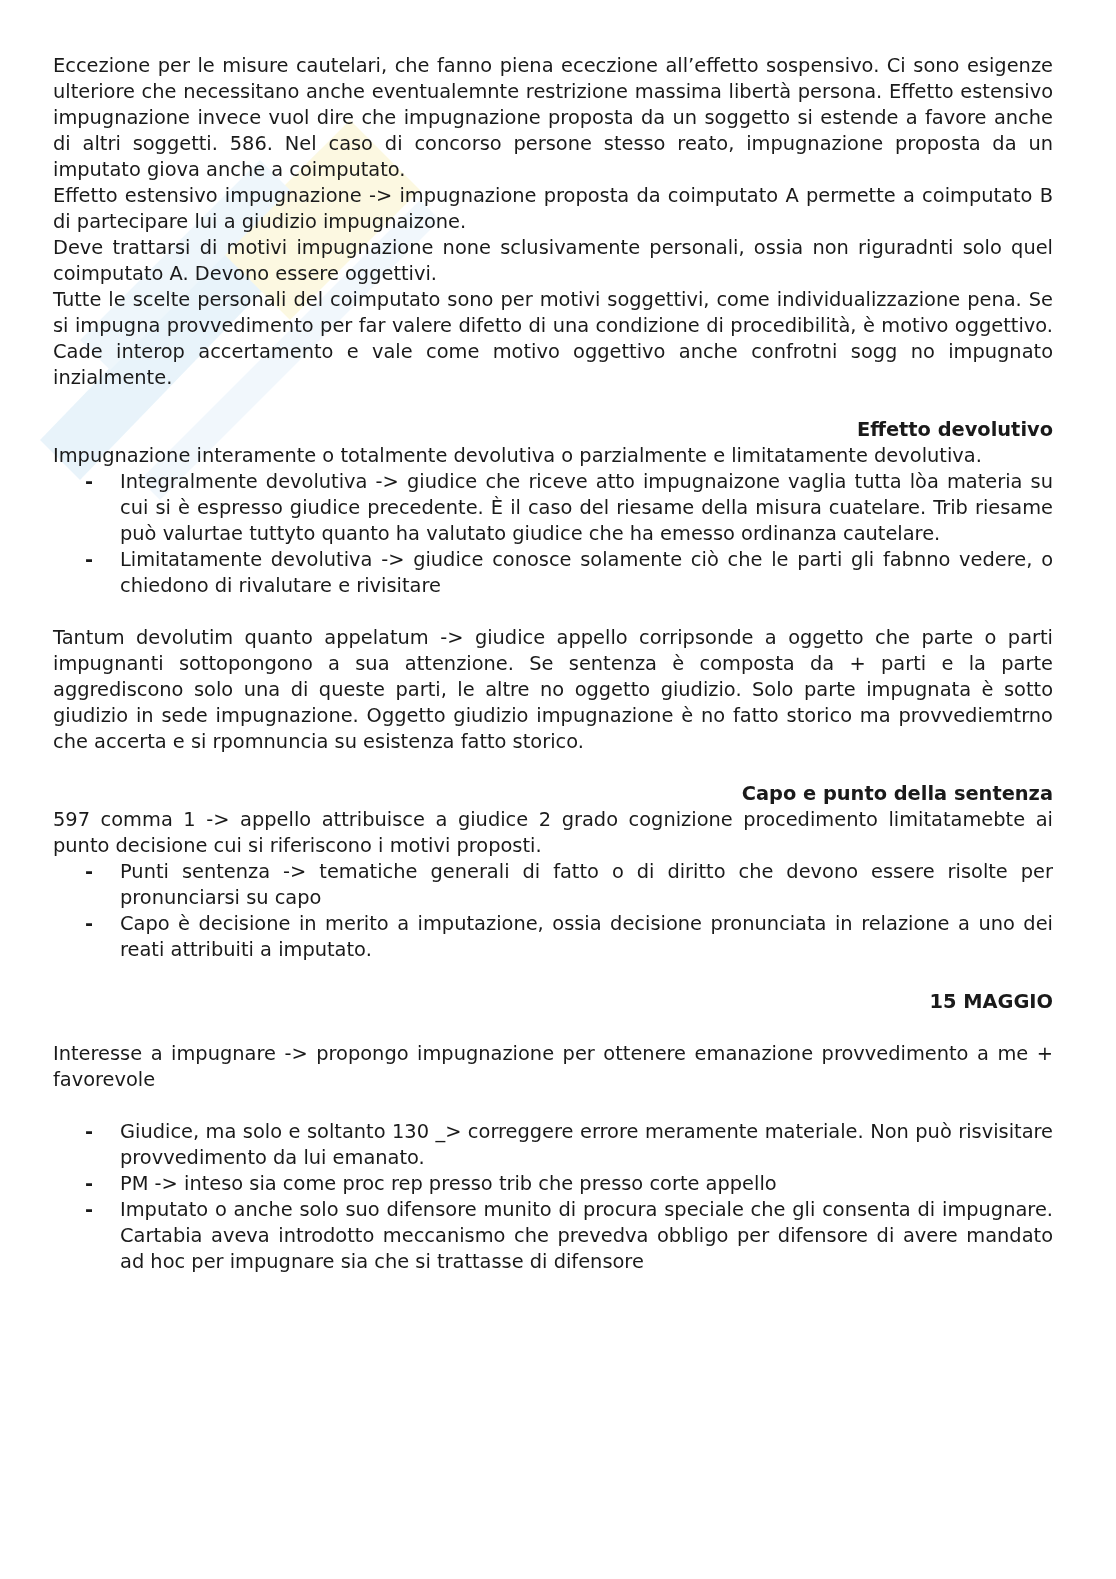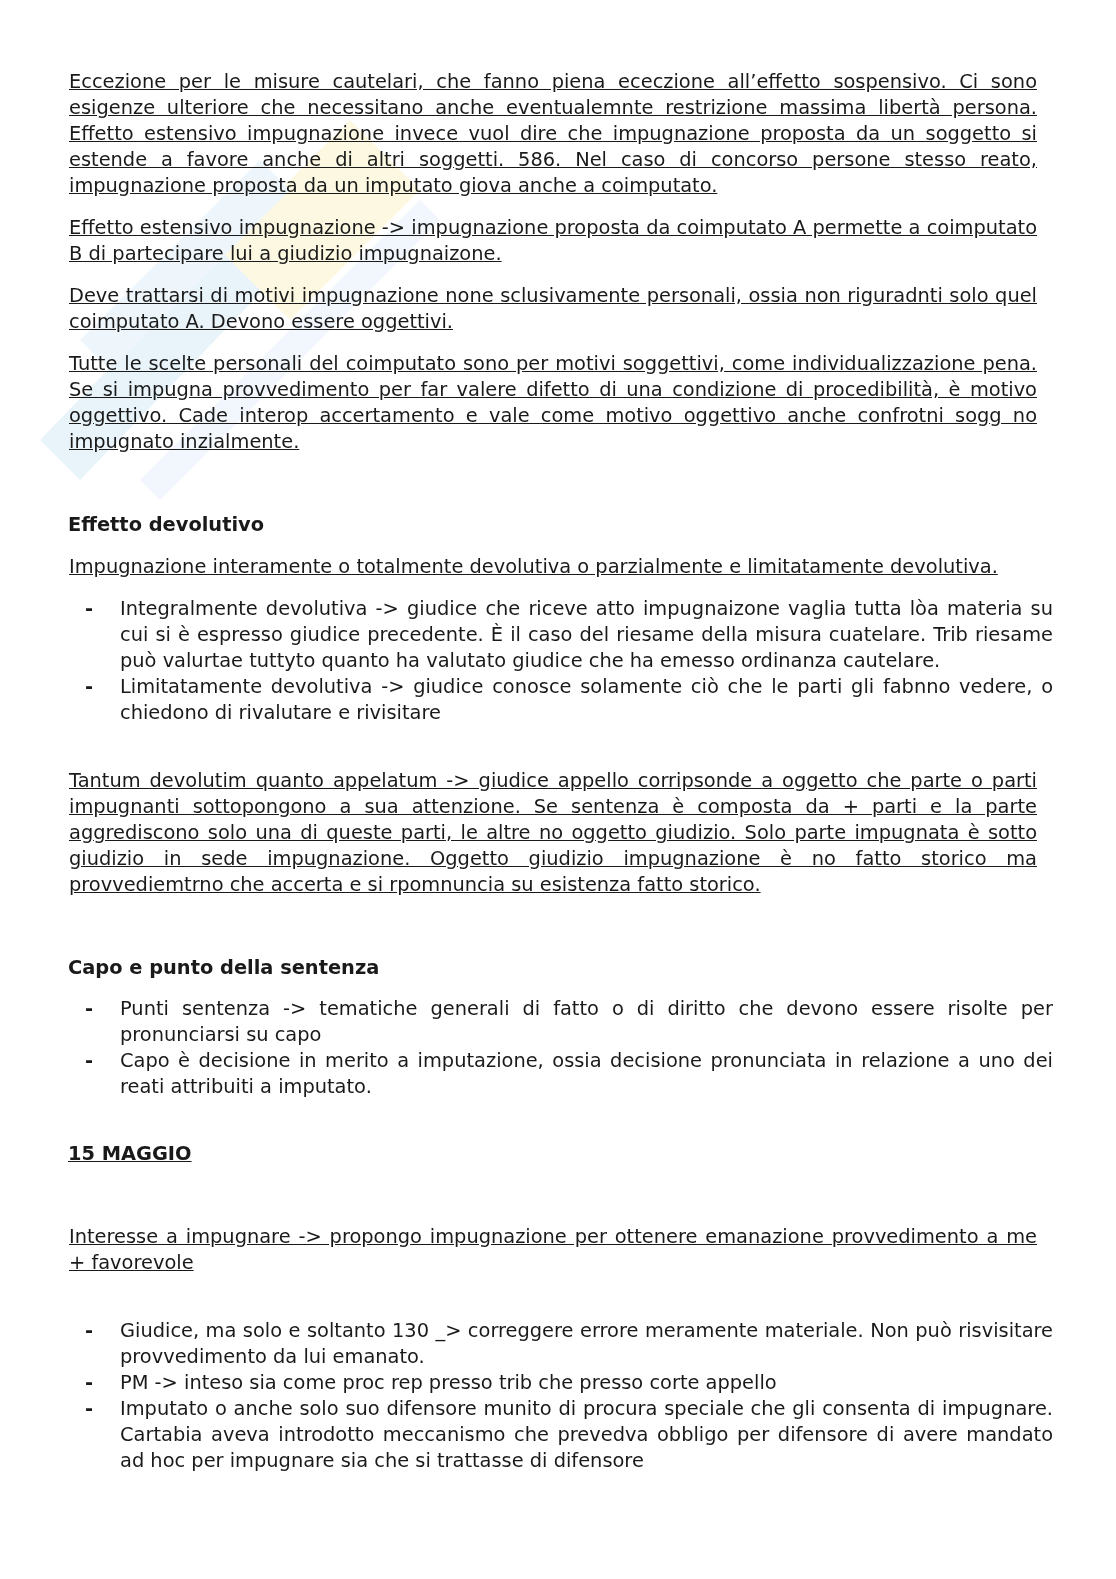--- a/index.html
+++ b/index.html
@@ -2,24 +2,24 @@
 <html><head>
 <meta charset="utf-8">
 <style>
   html, body { margin: 0; padding: 0; background: #ffffff; }
   body { width: 1116px; height: 1579px; position: relative; overflow: hidden; }
   .page {
     position: absolute; left: 53px; top: 53px; width: 1000px;
     font-family: "DejaVu Sans", sans-serif; font-size: 19.4px; line-height: 26px;
     color: #1a1a1a; z-index: 2;
   }
-  .p { margin: 16px; text-align: justify; text-align-last: left; text-decoration: underline; }
+  .p { margin: 0; text-align: justify; text-align-last: left; }
   .gap { height: 26px; }
-  .h { margin: 15px; font-weight: bold; }
-  .h.u { text-decoration: underline; }
+  .h { margin: 0; font-weight: bold; text-align: right; }
+  .h.u { }
   ul.dash { list-style: none; margin: 0; padding: 0 0 0 67px; }
   ul.dash li { position: relative; text-align: justify; }
   ul.dash li .bullet { position: absolute; left: -35px; top: 0; font-weight: bold; }
   .watermark { position: absolute; left: 20px; top: 40px; width: 470px; height: 480px; z-index: 1; opacity: 0.55; pointer-events: none; }
 </style>
 </head>
 <body>
 
 <svg class="watermark" viewBox="0 0 470 480">
   <polygon points="20,400 300,110 340,150 60,440" fill="#d6eaf7"></polygon>
@@ -39,20 +39,21 @@
   <p class="p">Impugnazione interamente o totalmente devolutiva o parzialmente e limitatamente devolutiva.</p>
   <ul class="dash">
     <li><span class="bullet">-</span><span>Integralmente devolutiva -&gt; giudice che riceve atto impugnaizone vaglia tutta lòa materia su cui si è espresso giudice precedente. È il caso del riesame della misura cuatelare. Trib riesame può valurtae tuttyto quanto ha valutato giudice che ha emesso ordinanza cautelare.</span></li>
     <li><span class="bullet">-</span><span>Limitatamente devolutiva -&gt; giudice conosce solamente ciò che le parti gli fabnno vedere, o chiedono di rivalutare e rivisitare</span></li>
   </ul>
   <div class="gap"></div>
   <p class="p">Tantum devolutim quanto appelatum -&gt; giudice appello corripsonde a oggetto che parte o parti impugnanti sottopongono a sua attenzione. Se sentenza è composta da + parti e la parte aggrediscono solo una di queste parti, le altre no oggetto giudizio. Solo parte impugnata è sotto giudizio in sede impugnazione. Oggetto giudizio impugnazione è no fatto storico ma provvediemtrno che accerta e si rpomnuncia su esistenza fatto storico.</p>
   <div class="gap"></div>
 
   <p class="h">Capo e punto della sentenza</p>
+  <p class="p">597 comma 1 -&gt; appello attribuisce a giudice 2 grado cognizione procedimento limitatamebte ai punto decisione cui si riferiscono i motivi proposti.</p>
   <ul class="dash">
     <li><span class="bullet">-</span><span>Punti sentenza -&gt; tematiche generali di fatto o di diritto che devono essere risolte per pronunciarsi su capo</span></li>
     <li><span class="bullet">-</span><span>Capo è decisione in merito a imputazione, ossia decisione pronunciata in relazione a uno dei reati attribuiti a imputato.</span></li>
   </ul>
   <div class="gap"></div>
 
   <p class="h u">15 MAGGIO</p>
   <div class="gap"></div>
   <p class="p">Interesse a impugnare -&gt; propongo impugnazione per ottenere emanazione provvedimento a me + favorevole</p>
   <div class="gap"></div>

